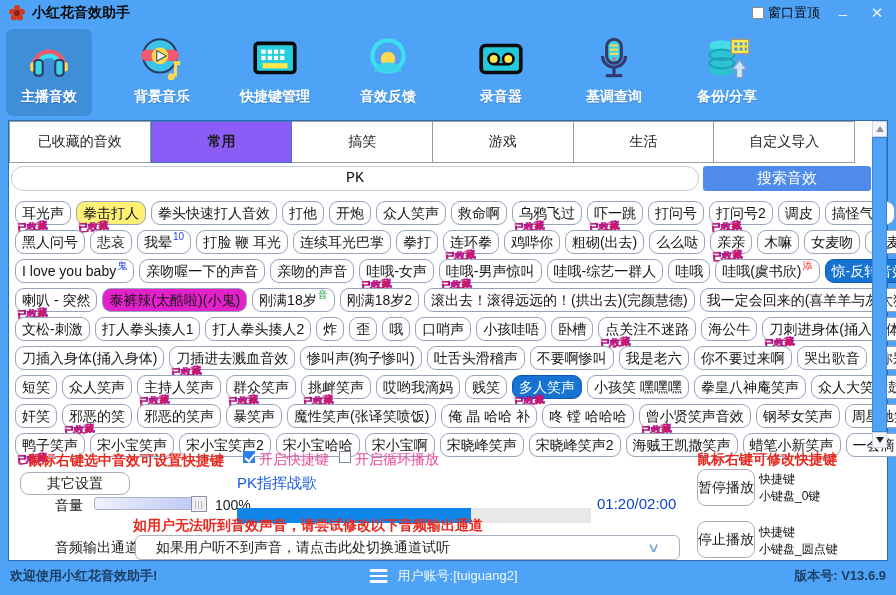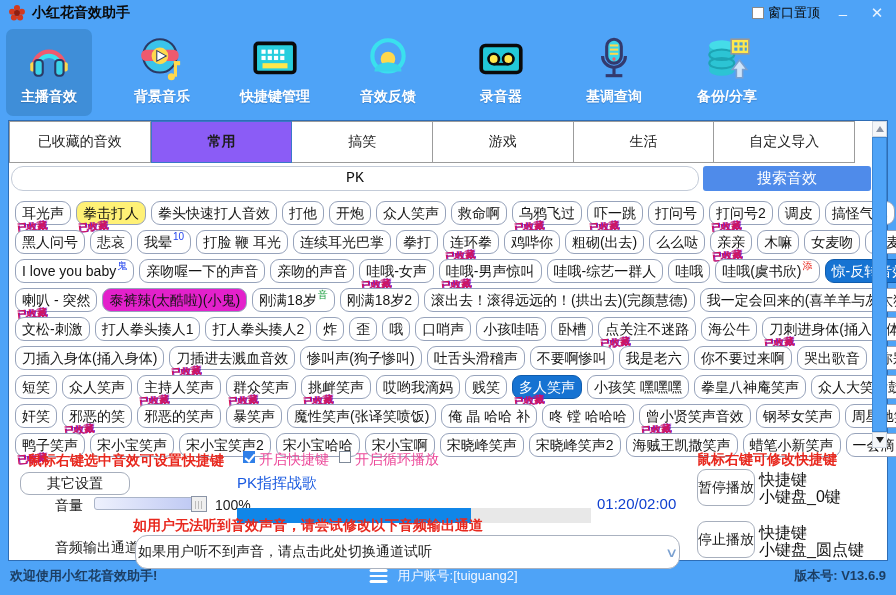--- a/index.html
+++ b/index.html
@@ -52,23 +52,23 @@
   .cbox.checked{background:#2f7fe8;border-color:#2f7fe8;position:relative}
   .cbox.checked:after{content:"";position:absolute;left:3px;top:0px;width:4px;height:8px;border:solid #fff;border-width:0 2px 2px 0;transform:rotate(40deg)}
   .ui-btn{background:#fff;border:1px solid #a7afbd;border-radius:9px;color:#1a1a1a;display:flex;align-items:center;justify-content:center;box-sizing:border-box}
   .nowplaying{color:#1a5ae0;font-weight:normal;font-size:15px}
   .slider{position:relative;height:13px;border:1px solid #aab4c8;border-radius:3px;background:linear-gradient(90deg,#eef1fd,#b9c4f2);box-sizing:border-box}
   .slider-thumb{position:absolute;right:-1px;top:-2px;width:16px;height:16px;background:#efefef;border:1px solid #8a94a6;box-sizing:border-box;
     background-image:repeating-linear-gradient(90deg,#bbb 0 1px,transparent 1px 3px);background-size:9px 8px;background-repeat:no-repeat;background-position:3px 4px}
   .progress{background:#e8e8e8;height:15px;position:relative;overflow:hidden}
   .progress-fill{height:100%;background:#1086e8}
   .time{color:#1040d0;font-size:15px}
-  .combo{display:flex;align-items:center;background:#fff;border:1px solid #aab2c0;border-radius:12px;height:34px;box-sizing:border-box;padding:0 2px;color:#222}
+  .combo{display:flex;align-items:center;background:#fff;border:1px solid #aab2c0;border-radius:6px;height:25px;box-sizing:border-box;padding:0 20px;color:#222}
   .combo .chev{margin-left:auto;color:#7aa0d0;font-size:13px;transform:scaleX(1.4)}
-  .hotkey{font-size:16px;color:#111;line-height:17px}
+  .hotkey{font-size:12px;color:#111;line-height:17px}
   
   .statusbar{height:26px;margin-top:2px;display:flex;align-items:center;padding:0 10px;position:relative}
   .status-left{font-size:13px;color:#1c3e63;font-weight:bold}
   .status-center{position:absolute;left:50%;transform:translateX(-53%);display:flex;align-items:center;gap:10px}
   .hamburger{display:flex;flex-direction:column;gap:3px}
   .hamburger span{width:18px;height:2.5px;background:#fff;border-radius:2px}
   .account{color:#f2f7ff;font-size:13px}
   .status-right{margin-left:auto;font-size:13px;color:#1c3e63;font-weight:bold}
 </style>
 </head>

